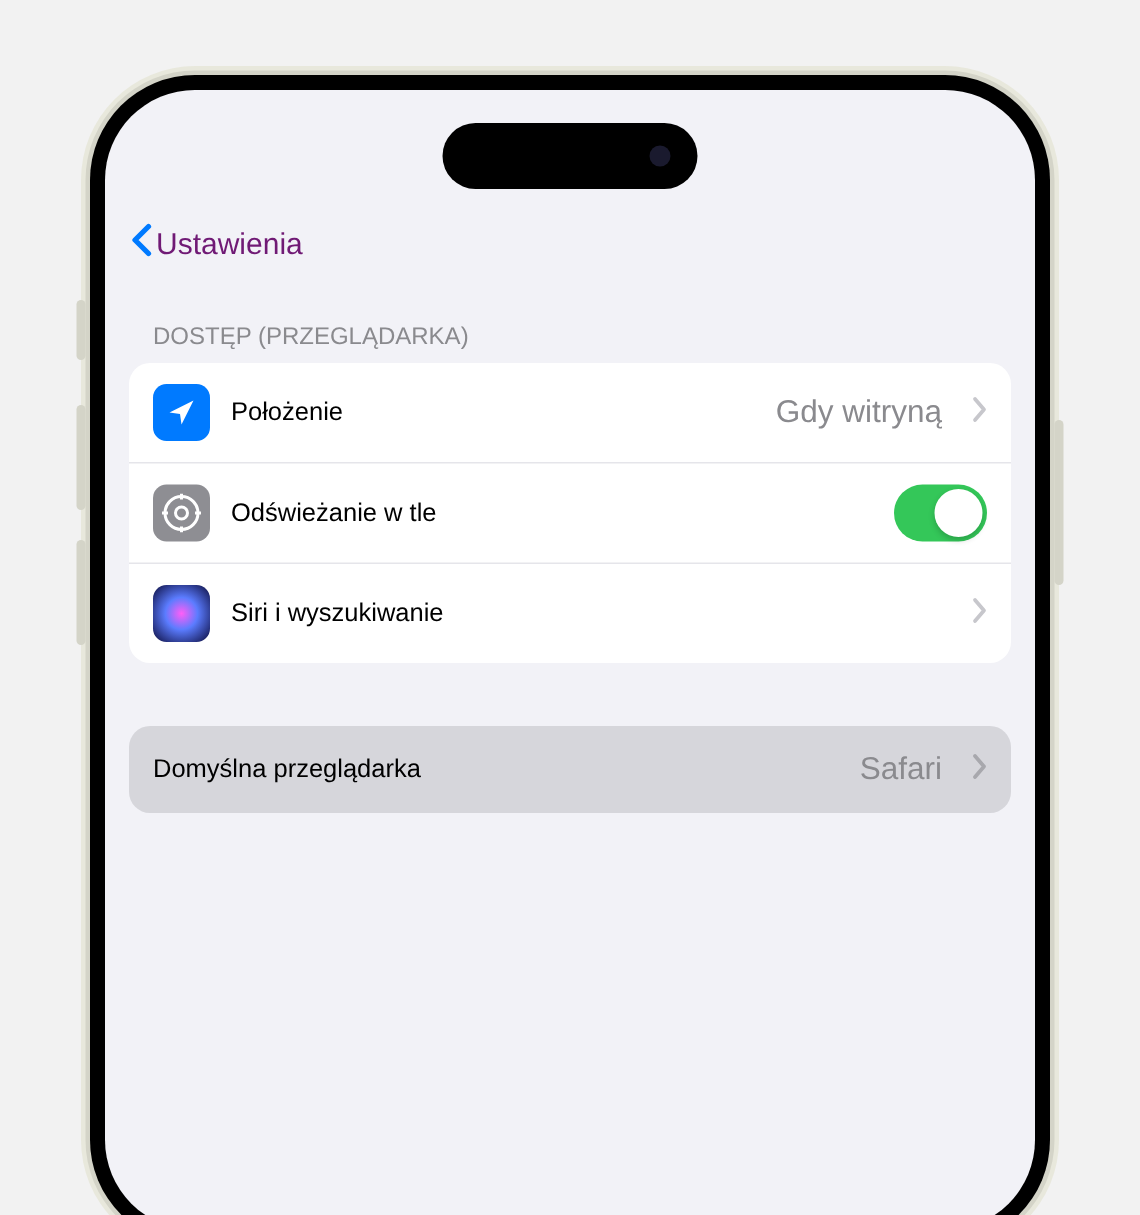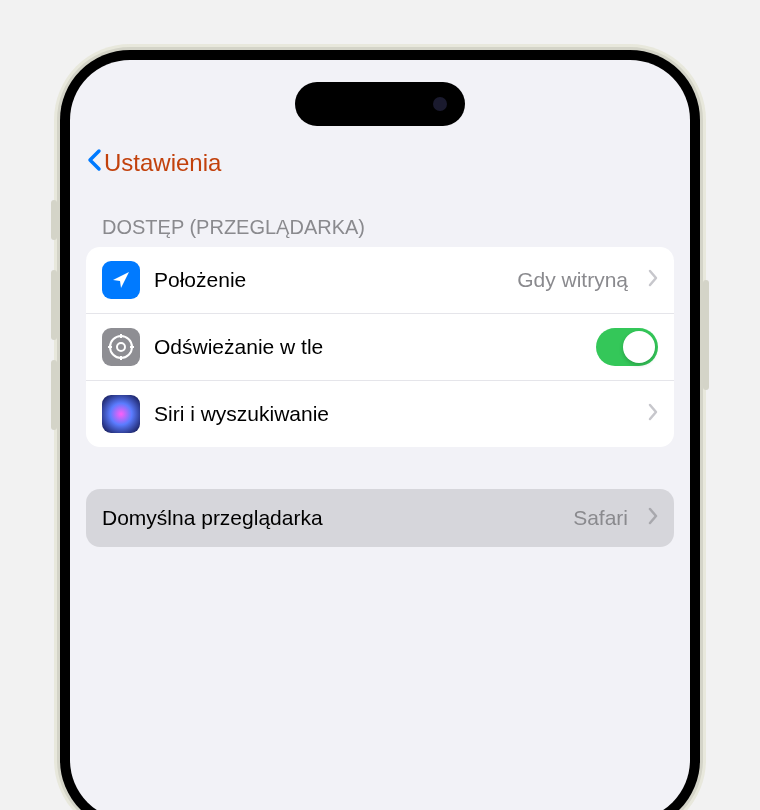--- a/index.html
+++ b/index.html
@@ -77,35 +77,35 @@
     }
     .nav-bar {
       display: flex;
       align-items: center;
       padding: 18px 16px 14px;
       position: relative;
     }
     .back-btn {
       display: flex;
       align-items: center;
-      color: #c2410c;
-      font-size: 24px;
+      color: #701a75;
+      font-size: 20px;
       gap: 2px;
     }
     .nav-title {
       position: absolute;
       left: 50%;
       transform: translateX(-50%);
       font-size: 22px;
       font-weight: 600;
       color: #000;
     }
     .section-header {
       padding: 24px 32px 8px;
-      font-size: 20px;
+      font-size: 16px;
       color: #8a8a8e;
       text-transform: uppercase;
     }
     .list-group {
       margin: 0 16px;
       background: #fff;
       border-radius: 14px;
       overflow: hidden;
     }
     .list-group.highlighted {
@@ -128,21 +128,21 @@
       flex-shrink: 0;
       display: flex;
       align-items: center;
       justify-content: center;
     }
     .icon-location { background: #007aff; }
     .icon-siri { background: radial-gradient(circle at 50% 50%, #ff5ef7 0%, #5b7cff 40%, #0a0a3a 100%); }
     .icon-settings { background: #8e8e93; }
     .row-label {
       flex: 1;
-      font-size: 21px;
+      font-size: 17px;
       color: #000;
     }
     .row-value {
       font-size: 21px;
       color: #8a8a8e;
     }
     .chevron {
       color: #c7c7cc;
       flex-shrink: 0;
       margin-left: 6px;

